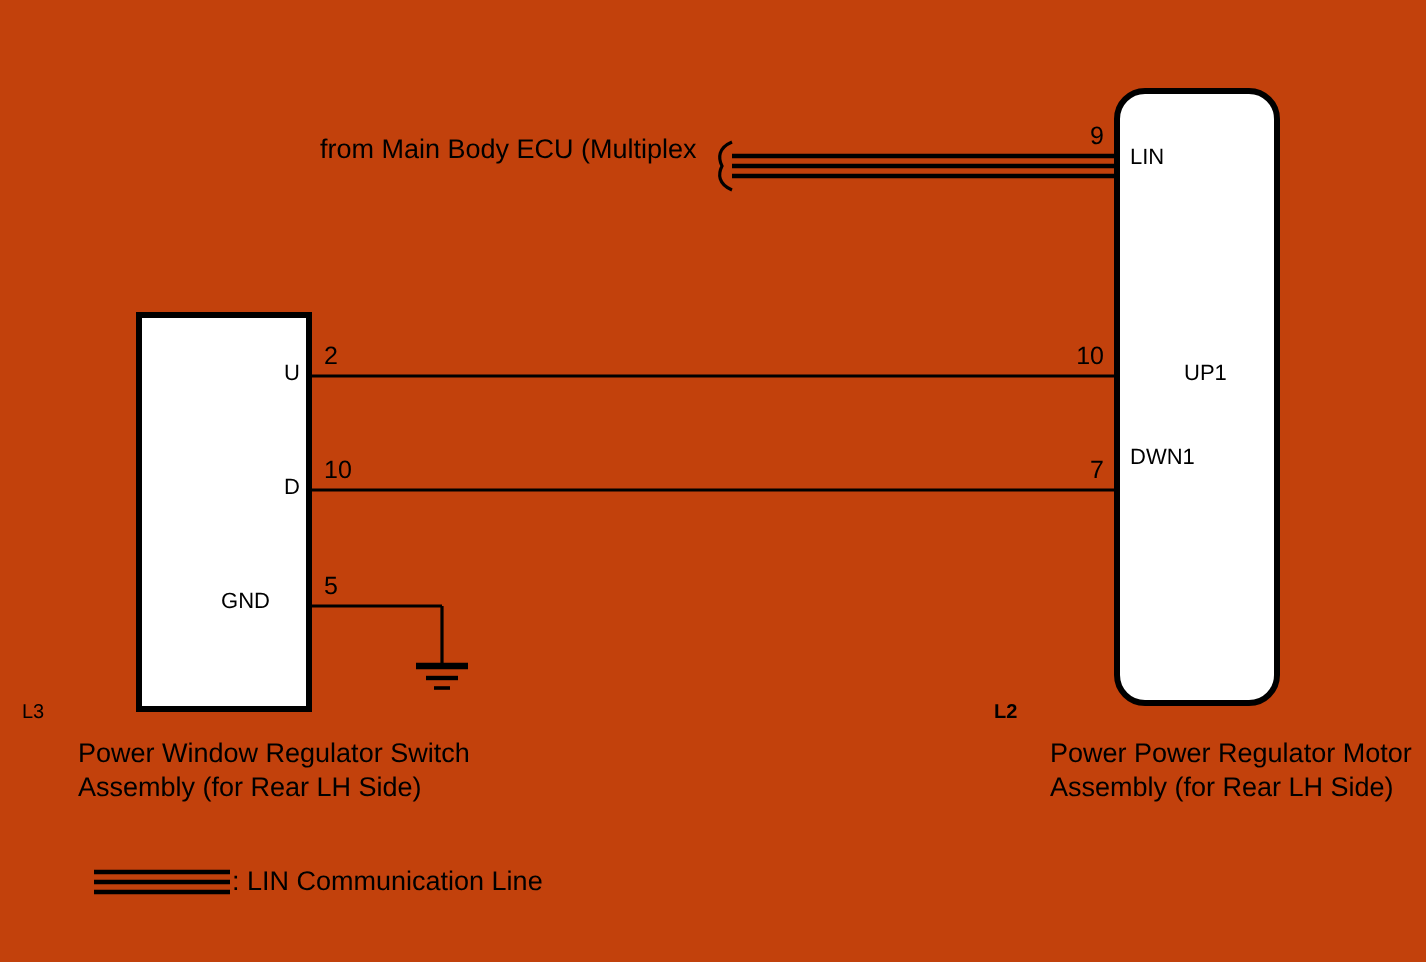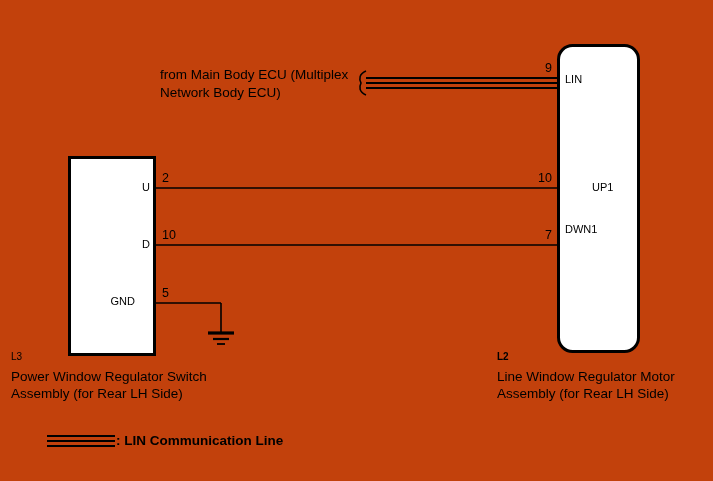--- a/index.html
+++ b/index.html
@@ -38,20 +38,21 @@
   }
   .pin-label {
     font-size: 11px;
   }
   .comp-id {
     font-size: 10px;
   }
   .comp-desc {
     font-size: 13.5px;
     line-height: 16.5px;
+    margin-left: 28px;
   }
   .source-note {
     font-size: 13.5px;
     line-height: 18px;
   }
   .legend-text {
     font-size: 13.5px;
   }
   .anchor-right {
     text-align: right;
@@ -91,21 +92,21 @@
       <line x1="217" y1="344" x2="225" y2="344" stroke-width="1.8"></line>
     </g>
 
     <g>
       <line x1="47" y1="436" x2="115" y2="436" stroke="#000000" stroke-width="2.2"></line>
       <line x1="47" y1="441" x2="115" y2="441" stroke="#000000" stroke-width="2.2"></line>
       <line x1="47" y1="446" x2="115" y2="446" stroke="#000000" stroke-width="2.2"></line>
     </g>
   </svg>
 
-  <div class="txt source-note" style="left:160px; top:66px;"><span>from Main Body ECU (Multiplex</span><br><span>Network Body ECU)</span></div>
+  <div class="txt source-note" style="left:160px; top:66px;"><span>from Main Body ECU (Multiplex</span><br></div>
 
   <div class="txt pin-label anchor-right" style="left:74px; top:182px; width:76px;">U</div>
   <div class="txt pin-label anchor-right" style="left:74px; top:239px; width:76px;">D</div>
   <div class="txt pin-label anchor-right" style="left:49px; top:296px; width:86px;">GND</div>
 
   <div class="txt pin-num" style="left:162px; top:172px;">2</div>
   <div class="txt pin-num" style="left:162px; top:229px;">10</div>
   <div class="txt pin-num" style="left:162px; top:287px;">5</div>
 
   <div class="txt pin-label" style="left:565px; top:74px;">LIN</div>
@@ -113,17 +114,17 @@
   <div class="txt pin-label" style="left:565px; top:224px;">DWN1</div>
 
   <div class="txt pin-num anchor-right" style="left:498px; top:62px; width:54px;">9</div>
   <div class="txt pin-num anchor-right" style="left:498px; top:172px; width:54px;">10</div>
   <div class="txt pin-num anchor-right" style="left:498px; top:229px; width:54px;">7</div>
 
   <div class="txt comp-id" style="left:11px; top:352px;">L3</div>
   <div class="txt comp-desc" style="left:11px; top:369px;"><span>Power Window Regulator Switch</span><br><span>Assembly (for Rear LH Side)</span></div>
 
   <div class="txt comp-id" style="left:497px; top:352px;font-weight:bold;">L2</div>
-  <div class="txt comp-desc" style="left:497px; top:369px;"><span>Line Window Regulator Motor</span><br><span>Assembly (for Rear LH Side)</span></div>
+  <div class="txt comp-desc" style="left:497px; top:369px;"><span>Power Power Regulator Motor</span><br><span>Assembly (for Rear LH Side)</span></div>
 
-  <div class="txt legend-text" style="left:116px; top:434px;font-weight:bold;">: LIN Communication Line</div>
+  <div class="txt legend-text" style="left:116px; top:434px;">: LIN Communication Line</div>
 
 </div>
 
 </body></html>

